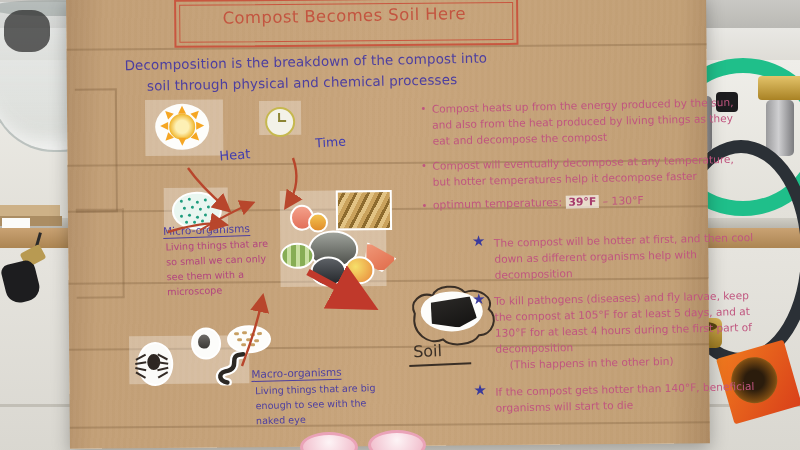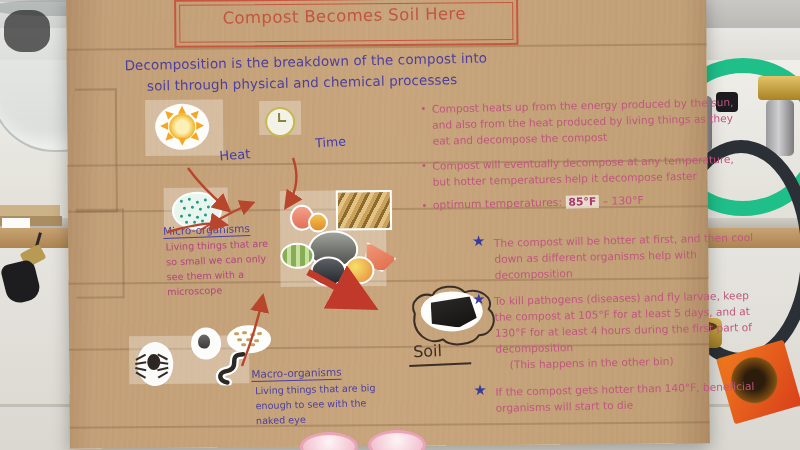--- a/index.html
+++ b/index.html
@@ -333,21 +333,21 @@
     <div class="soil-blob"></div>
     <div class="soil-dark"></div>
     <div class="soil-label">Soil</div>
     <div class="soil-underline"></div>
 
     <div class="rcol">
       <div class="bul">Compost heats up from the energy produced by the sun, and also from the heat produced by living things as they eat and decompose the compost</div>
       <div class="bul">Compost will eventually decompose at any temperature, but hotter temperatures help it decompose faster</div>
       <div class="temp-row">
         <span>optimum temperatures:</span>
-        <span class="patch">85°F</span>
+        <span class="patch">39°F</span>
         <span>–</span>
         <span>130°F</span>
       </div>
     </div>
 
     <div class="star-list">
       <div class="star-item">
         <span class="star-glyph">★</span>
         <span>The compost will be hotter at first, and then cool down as different organisms help with decomposition</span>
       </div>

